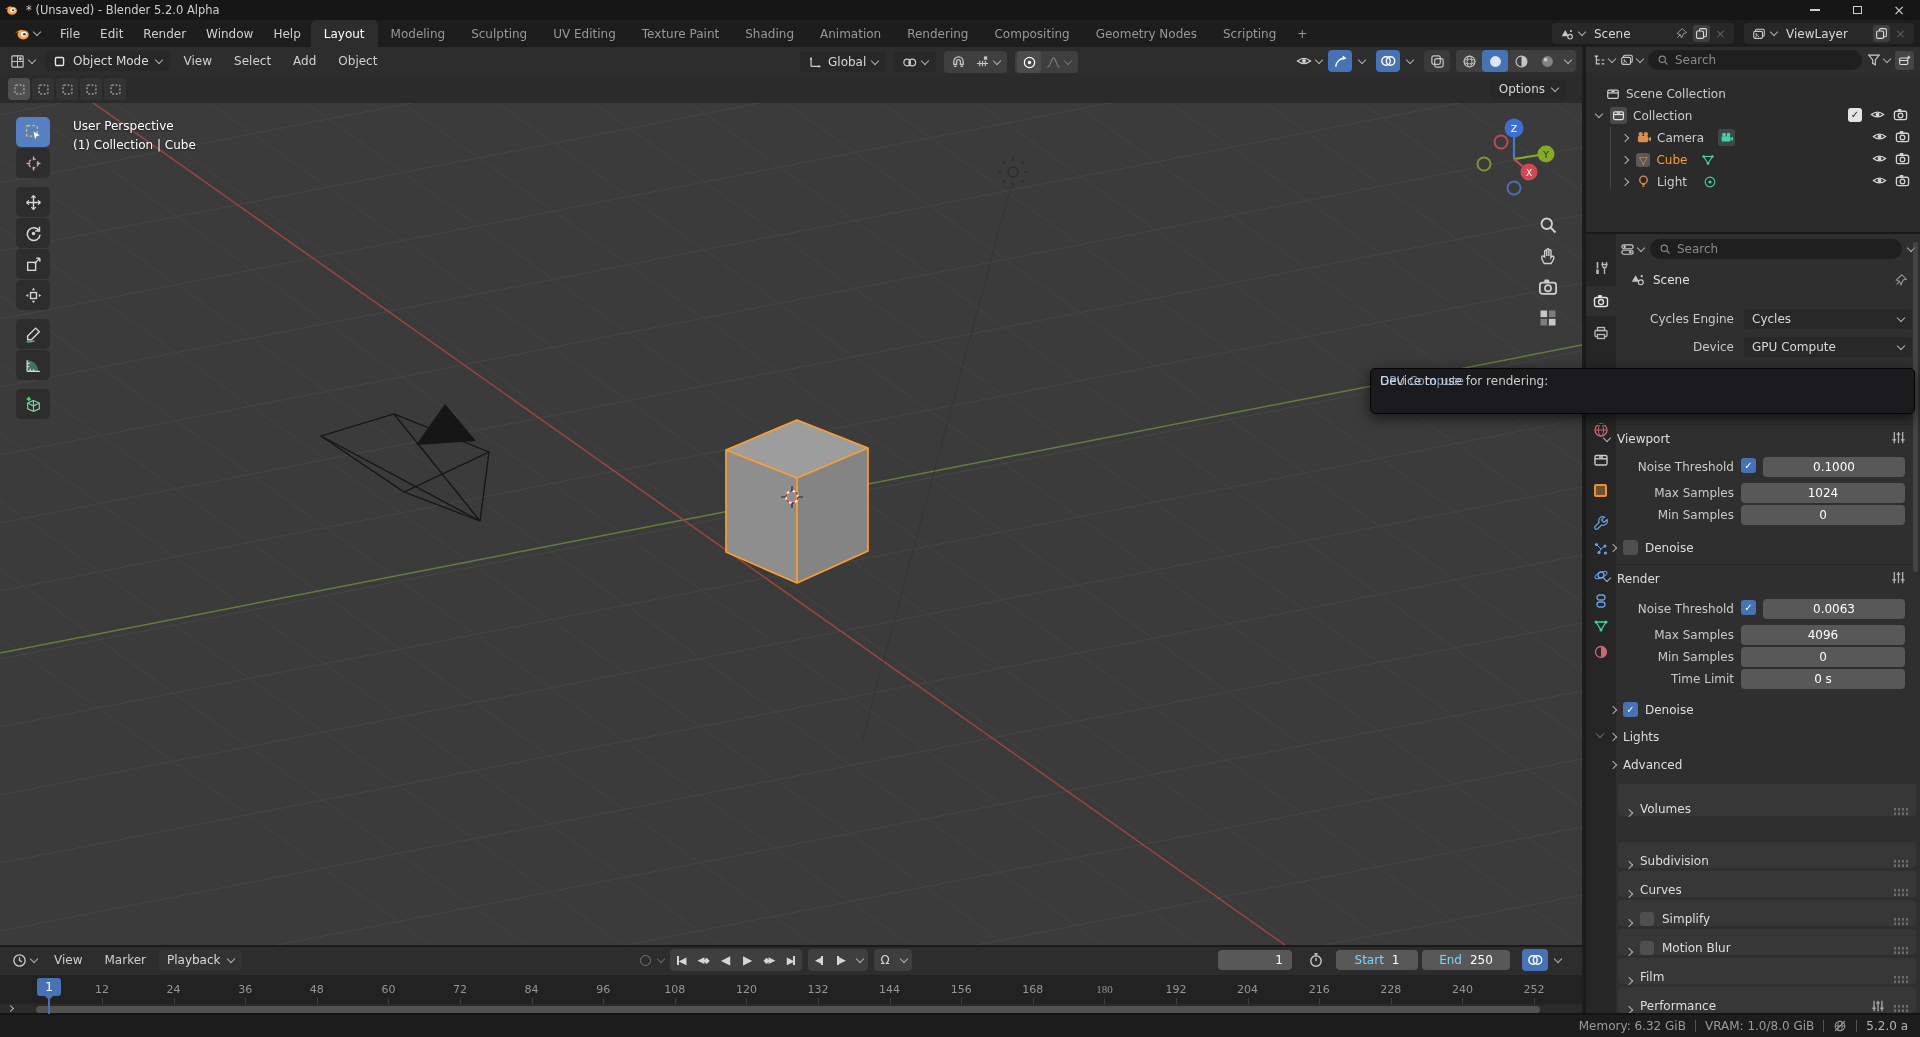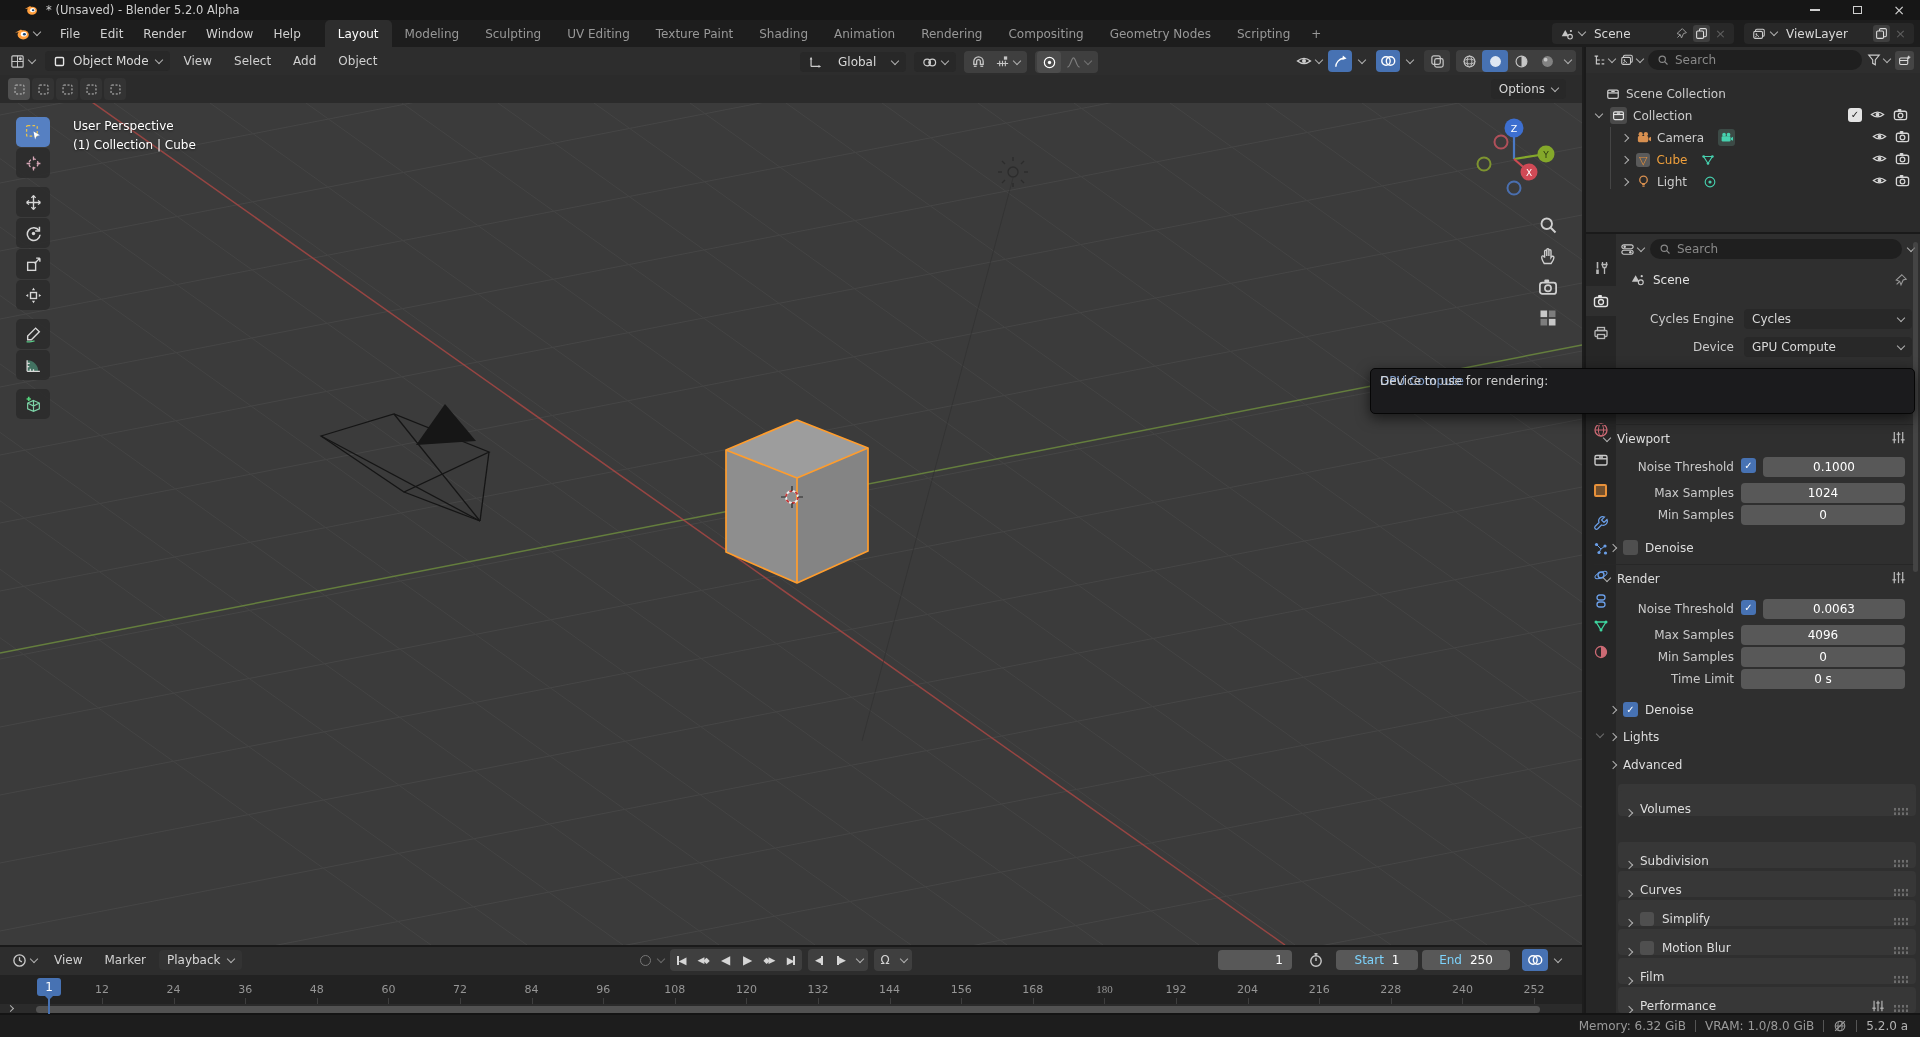--- a/index.html
+++ b/index.html
@@ -287,21 +287,21 @@
         <path d="M2 3 A10.5 10.5 0 0 1 12.5 13.5 L2 13.5 Z" fill="#57b896" opacity=".5"></path>
         <path d="M2 13.5 H14 M2 13.5 V3 M2 6 H4.5 M2 9 H4 M5 13.5 V11 M8 13.5 V11.5" stroke="currentColor" stroke-width="1.2" fill="none"></path>
       </symbol>
 <symbol id="i-addcube" viewBox="0 0 16 16">
         <path d="M8 4.2 L13.5 6.6 V12 L8 14.4 L2.5 12 V6.6 Z M8 4.2 V9.4 M2.5 6.6 L8 9.4 L13.5 6.6 M8 14.4 V9.4" fill="none" stroke="#7dd4a8" stroke-width="1.1"></path>
         <path d="M3.5 0.8 V4.8 M1.5 2.8 H5.5" stroke="#54d67c" stroke-width="1.5"></path>
       </symbol>
 </defs>
 </svg>
 
-<div class="ab f" style="left:0;top:0;width:1920px;height:20px;background:#161616;padding-left:24px;gap:8px">
+<div class="ab f" style="left:0;top:0;width:1920px;height:20px;background:#161616;padding-left:4px;gap:8px">
   <svg class="ic" width="14" height="14">
       <use href="#i-blender"></use>
     </svg>
   <span style="color:#cfcfcf;font-size:11.5px">* (Unsaved) - Blender 5.2.0 Alpha</span>
   <div class="f" style="margin-left:auto;height:20px">
     <div class="winbtn">
         <div style="width:10px;height:1.5px;background:#cfcfcf"></div>
       </div>
     <div class="winbtn">
         <div style="width:9px;height:8px;border:1.3px solid #cfcfcf"></div>
@@ -317,21 +317,21 @@
     <svg class="ic" width="16" height="16">
         <use href="#i-blender"></use>
       </svg>
       <span class="cvd"></span>
   </div>
   <div class="menu-item">File</div>
   <div class="menu-item">Edit</div>
   <div class="menu-item">Render</div>
   <div class="menu-item">Window</div>
   <div class="menu-item">Help</div>
-  <div class="f" style="margin-left:14px;height:27px;align-items:flex-end">
+  <div class="f" style="height:27px;align-items:flex-end">
     <div class="tab act">Layout</div>
     <div class="tab">Modeling</div>
     <div class="tab">Sculpting</div>
     <div class="tab">UV Editing</div>
     <div class="tab">Texture Paint</div>
     <div class="tab">Shading</div>
     <div class="tab">Animation</div>
     <div class="tab">Rendering</div>
     <div class="tab">Compositing</div>
     <div class="tab">Geometry Nodes</div>
@@ -385,21 +385,21 @@
       </svg>
     <span>Object Mode</span>
     <span class="cvd"></span>
   </div>
   <div class="menu-item" style="padding:0 8px">View</div>
   <div class="menu-item" style="padding:0 8px">Select</div>
   <div class="menu-item" style="padding:0 8px">Add</div>
   <div class="menu-item" style="padding:0 8px">Object</div>
 
   <div class="f ab" style="left:800px;top:4px;gap:8px">
-    <div class="f ddl" style="gap:16px">
+    <div class="f ddl" style="gap:6px">
       <svg class="ic" width="14" height="14" style="color:#ccc">
           <use href="#i-axes"></use>
         </svg>
       <span>Global</span>
       <span class="cvd"></span>
     </div>
     <div class="f ddl" style="gap:5px">
       <svg class="ic" width="15" height="15" style="color:#ccc">
           <use href="#i-pivot"></use>
         </svg>

